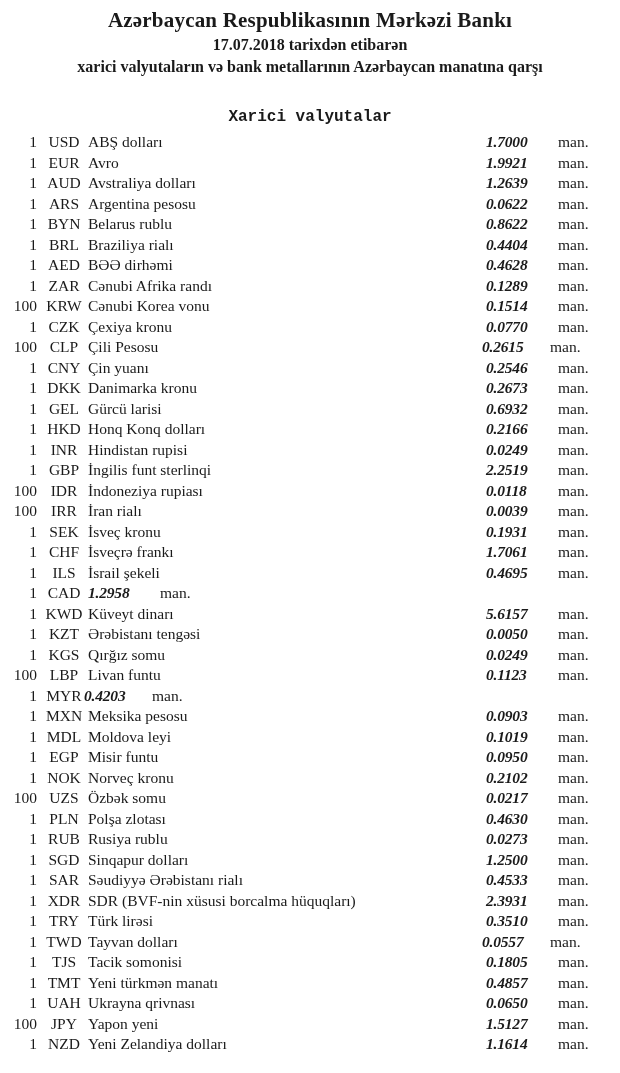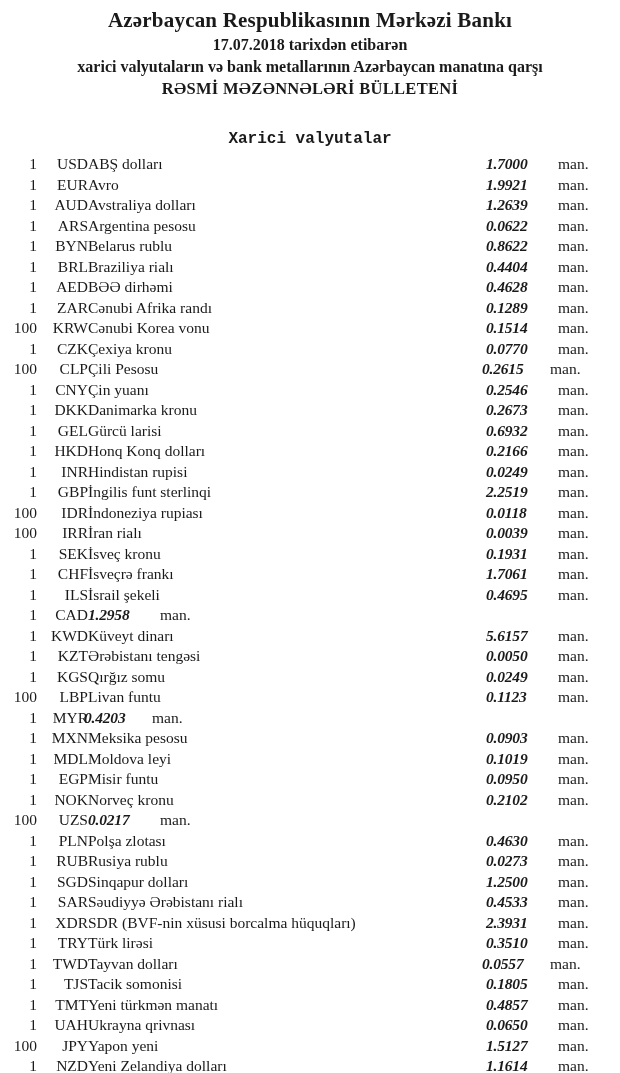--- a/index.html
+++ b/index.html
@@ -49,21 +49,21 @@
   .row {
     display: flex;
     align-items: baseline;
     height: 20.5px;
     line-height: 20.5px;
     font-size: 15.5px;
     white-space: nowrap;
     padding-right: 27px;
   }
   .qty   { width: 37px; text-align: right; flex: 0 0 auto; }
-  .code  { width: 48px; margin-left: 3px; text-align: right; flex: 0 0 auto; }
+  .code  { width: 48px; margin-left: 3px; text-align: center; flex: 0 0 auto; }
   .name  { flex: 1 1 auto; overflow: hidden; }
   .rate  {
     flex: 0 0 auto;
     width: 72px;
     text-align: left;
     font-weight: bold;
     font-style: italic;
     letter-spacing: -0.2px;
   }
   .unit  { flex: 0 0 auto; width: 35px; margin-left: 0; }
@@ -73,21 +73,20 @@
 </style>
 </head>
 <body>
 
 <div class="page" style="color: rgb(26, 26, 26); background: rgb(255, 255, 255); border-radius: 32px;">
 
   <header class="doc-header">
     <h1 class="bank-name">Azərbaycan Respublikasının Mərkəzi Bankı</h1>
     <p class="hline">17.07.2018 tarixdən etibarən</p>
     <p class="hline">xarici valyutaların və bank metallarının Azərbaycan manatına qarşı</p>
-    <p class="bulletin-title">RƏSMİ MƏZƏNNƏLƏRİ BÜLLETENİ</p>
   </header>
 
   <h2 class="section-title">Xarici valyutalar</h2>
 
   <div class="rate-table">
     <div class="row">
       <span class="qty">1</span>
       <span class="code">USD</span>
       <span class="name">ABŞ dolları</span>
       <span class="rate">1.7000</span>
@@ -336,20 +335,21 @@
       <span class="qty">1</span>
       <span class="code">NOK</span>
       <span class="name">Norveç kronu</span>
       <span class="rate">0.2102</span>
       <span class="unit">man.</span>
     </div>
 
     <div class="row">
       <span class="qty">100</span>
       <span class="code">UZS</span>
+      <span class="name">Özbək somu</span>
       <span class="rate">0.0217</span>
       <span class="unit">man.</span>
     </div>
 
     <div class="row">
       <span class="qty">1</span>
       <span class="code">PLN</span>
       <span class="name">Polşa zlotası</span>
       <span class="rate">0.4630</span>
       <span class="unit">man.</span>

